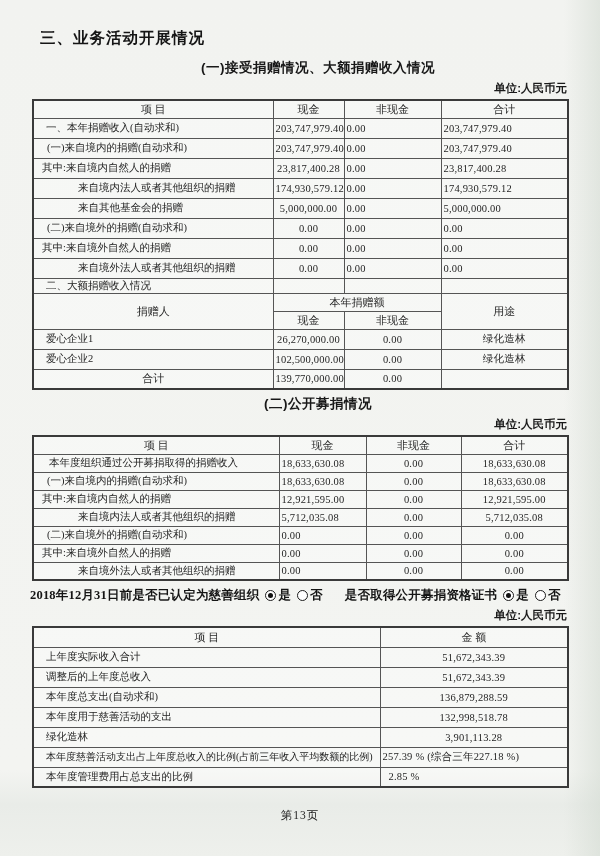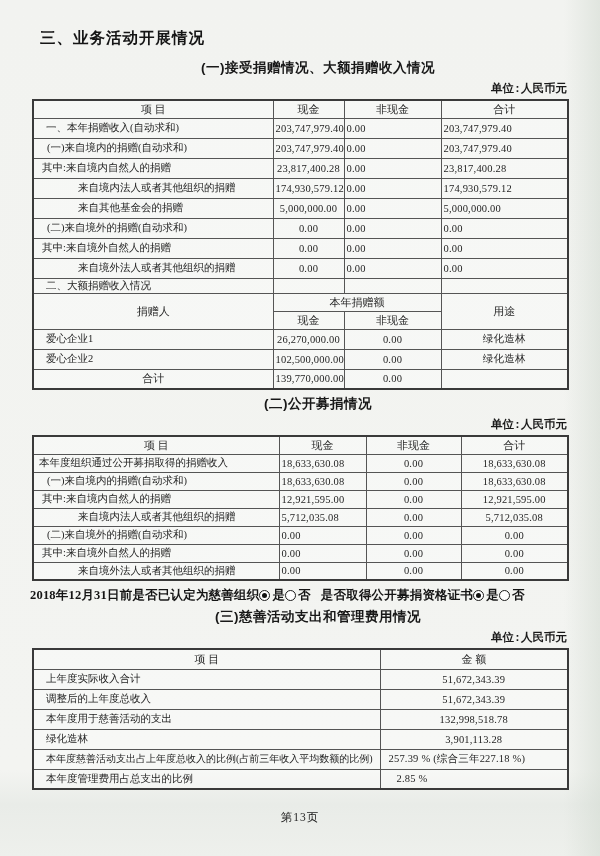--- a/index.html
+++ b/index.html
@@ -18,21 +18,21 @@
     font-family:Liberation Mono, monospace;
     font-weight:bold; font-size:15.5px; letter-spacing:1px;
     margin:0 0 10px 40px; color:#151515;
   }
   .h2 {
     font-family:"Liberation Sans","DejaVu Sans",sans-serif;
     font-weight:bold; font-size:13.5px; letter-spacing:.5px;
     margin:2px 0 4px 36px; color:#181818;text-align:center;
   }
   .unit {
-    font-family:Liberation Mono, monospace;
+    font-family:Liberation Sans, sans-serif;
     font-weight:bold; font-size:11.5px; text-align:right;
     margin:0 33px 3px 0; color:#1a1a1a;
   }
   table {
     border-collapse:collapse; table-layout:fixed;
     width:535px; margin-left:32px;
     border:2px solid #3a3a3a;
     background:rgba(255,255,255,.35);
   }
   td {
@@ -48,21 +48,21 @@
   .i2  { padding-left:44px; }
   .num-c { text-align:center; letter-spacing:.2px; }
   .num-l { text-align:left; padding-left:2px; letter-spacing:.2px; }
   .rh-sec td { height:14px; }
   .rh-hd td  { height:18px; }
   .t2 td { height:18px; }
   .small { font-size:10px; }
   .radio-line {
     margin:6px 0 4px 30px;
     font-size:12.5px; font-weight:600; letter-spacing:.2px;
-    color:#151515; display:flex; align-items:center; 
+    color:#151515; display:flex; align-items:center; gap:6px;
     font-family:"Liberation Serif","DejaVu Serif",serif;
   }
   .radio {
     display:inline-block; width:11px; height:11px;
     border:1.5px solid #1c1c1c; border-radius:50%;
     vertical-align:-1px; background:#fff;
   }
   .radio.sel { position:relative; }
   .radio.sel::after {
     content:""; position:absolute; left:1.5px; top:1.5px;
@@ -193,21 +193,21 @@
         <col style="width:107px">
       </colgroup>
     <tbody>
         <tr>
       <td class="thc">项 目</td>
       <td class="thc">现金</td>
       <td class="thc">非现金</td>
       <td class="thc">合计</td>
     </tr>
     <tr>
-      <td class="lbl" style="padding-left:5px">本年度组织通过公开募捐取得的捐赠收入</td>
+      <td class="lbl" style="padding-left:15px">本年度组织通过公开募捐取得的捐赠收入</td>
       <td class="num-l">18,633,630.08</td>
       <td class="num-c">0.00</td>
       <td class="num-c">18,633,630.08</td>
     </tr>
     <tr>
       <td class="lbl i1">(一)来自境内的捐赠(自动求和)</td>
       <td class="num-l">18,633,630.08</td>
       <td class="num-c">0.00</td>
       <td class="num-c">18,633,630.08</td>
     </tr>
@@ -259,21 +259,20 @@
     <span class="opt">
       <span class="radio sel"></span>
         <span>是</span>
     </span>
     <span class="opt">
       <span class="radio"></span>
         <span>否</span>
     </span>
   </div>
 
-  <div class="h2">(三)慈善活动支出和管理费用情况</div>
   <div class="unit">单位:人民币元</div>
 
   <table>
     <colgroup>
         <col style="width:347px">
         <col style="width:188px">
       </colgroup>
     <tbody>
         <tr>
       <td class="thc">项 目</td>
@@ -281,33 +280,37 @@
     </tr>
     <tr>
       <td class="lbl">上年度实际收入合计</td>
       <td class="num-c">51,672,343.39</td>
     </tr>
     <tr>
       <td class="lbl">调整后的上年度总收入</td>
       <td class="num-c">51,672,343.39</td>
     </tr>
     <tr>
+      <td class="lbl">本年度总支出(自动求和)</td>
+      <td class="num-c">136,879,288.59</td>
+    </tr>
+    <tr>
       <td class="lbl">本年度用于慈善活动的支出</td>
       <td class="num-c">132,998,518.78</td>
     </tr>
     <tr>
       <td class="lbl">绿化造林</td>
       <td class="num-c">3,901,113.28</td>
     </tr>
     <tr>
       <td class="lbl small">本年度慈善活动支出占上年度总收入的比例(占前三年收入平均数额的比例)</td>
-      <td class="num-l" style="padding-left:8px">257.39 %   (综合三年227.18 %)</td>
+      <td class="num-l" style="padding-left:2px">257.39 %   (综合三年227.18 %)</td>
     </tr>
     <tr>
       <td class="lbl">本年度管理费用占总支出的比例</td>
-      <td class="num-l" style="padding-left:16px">2.85 %</td>
+      <td class="num-l" style="padding-left:8px">2.85 %</td>
     </tr>
   </tbody>
     </table>
 
   <div class="footer">第13页</div>
 
 </div>
 
 </body></html>

